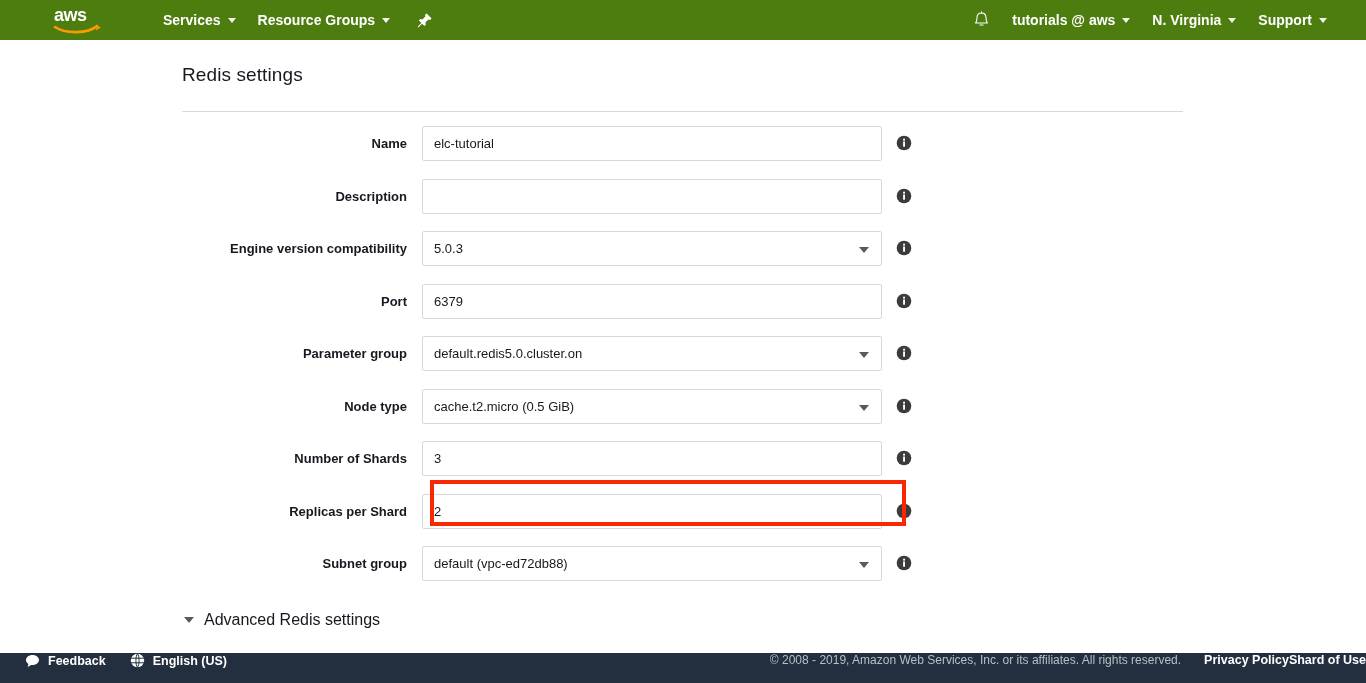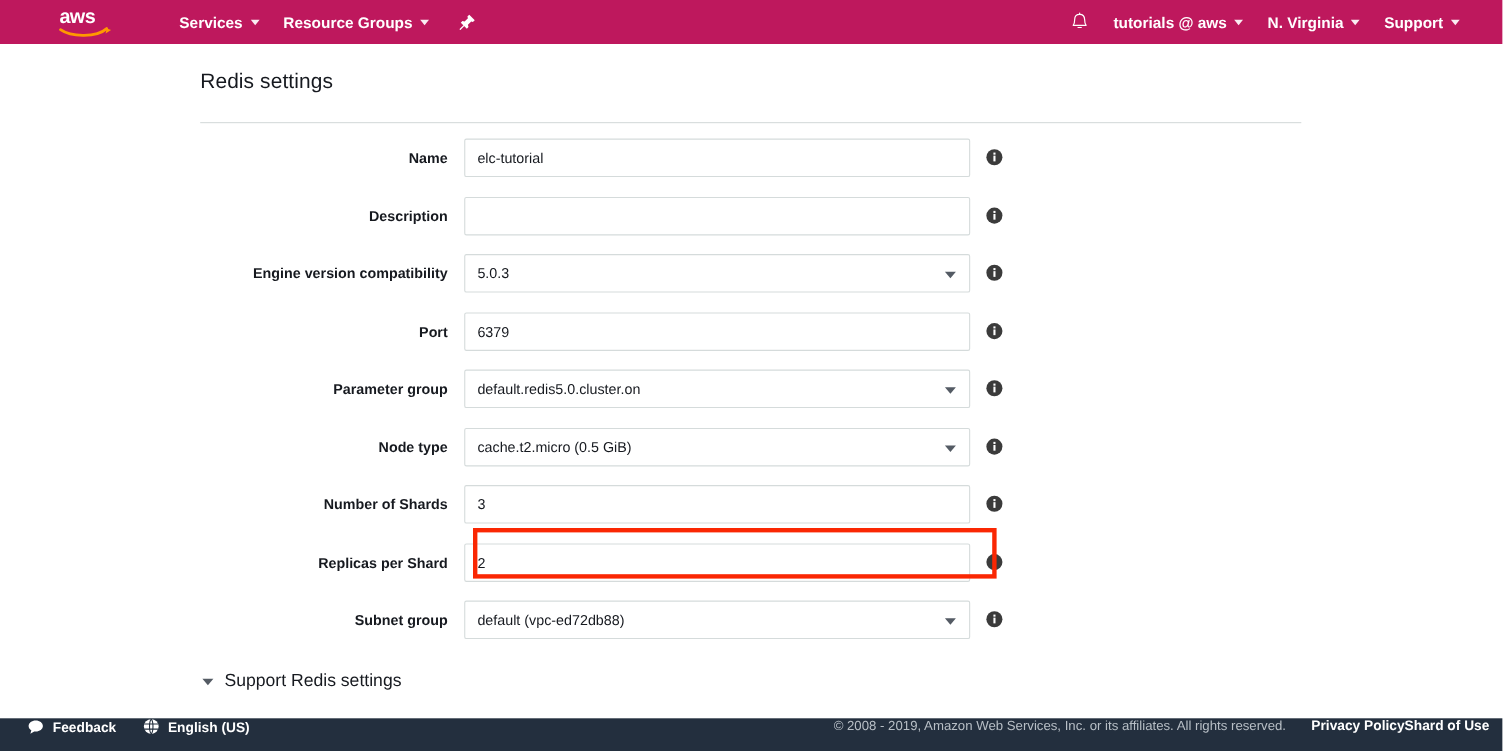--- a/index.html
+++ b/index.html
@@ -8,21 +8,21 @@
     font-family: "Liberation Sans", sans-serif;
     background: #ffffff;
     overflow: hidden;
   }
   body { position: relative; }
 
   
   .topnav {
     position: absolute; top: 0; left: 0;
     width: 1366px; height: 40px;
-    background: #be185d;
+    background: #4d7c0f;
     display: flex; align-items: center;
   }
   .aws-logo {
     margin-left: 52px; width: 60px; height: 32px;
     position: relative; display: block;
   }
   .nav-left { display: flex; align-items: center; height: 40px; margin-left: 40px; }
   .nav-item {
     color: #ffffff; font-size: 14px; font-weight: bold;
     display: flex; align-items: center; height: 40px;
@@ -125,21 +125,21 @@
   }
   .f-left { display: flex; align-items: center; margin-left: 25px; }
   .f-link {
     color: #ffffff; font-size: 12.5px; font-weight: bold;
     cursor: pointer; white-space: nowrap;
   }
   .f-icon { display: flex; align-items: center; margin-right: 8px; }
   .f-gap { width: 24px; }
   .f-right {
     margin-left: auto; display: flex; align-items: center;
-    padding-right: 12px;
+    padding-right: 0;
   }
   .copyright {
     color: #b8bfc6; font-size: 12px; margin-right: 23px; white-space: nowrap;
   }
   .f-right .f-link { }
 </style>
 </head>
 <body>
 
 <div class="topnav">
@@ -336,21 +336,21 @@
         </span>
       </div>
     </div>
 
   </div>
 
   <div class="highlight"></div>
 
   <div class="advanced">
     <span class="adv-caret"></span>
-    <span class="adv-text">Support Redis settings</span>
+    <span class="adv-text">Advanced Redis settings</span>
   </div>
 
 </div>
 
 <div class="footer">
   <div class="f-left">
     <span class="f-icon">
       <svg width="15" height="14" viewBox="0 0 15 14">
         <path d="M7.5 1 C3.9 1 1 3.2 1 6 C1 7.6 2 9 3.5 9.9 L2.6 13 L6.1 10.9 C6.6 11 7 11 7.5 11 C11.1 11 14 8.8 14 6 C14 3.2 11.1 1 7.5 1 Z" fill="#ffffff"></path>
       </svg>

